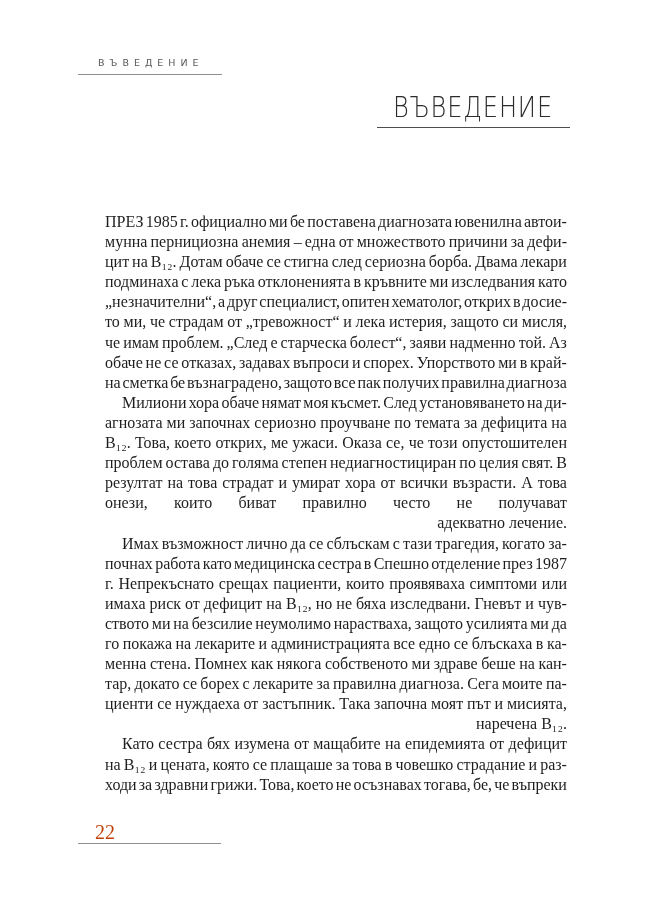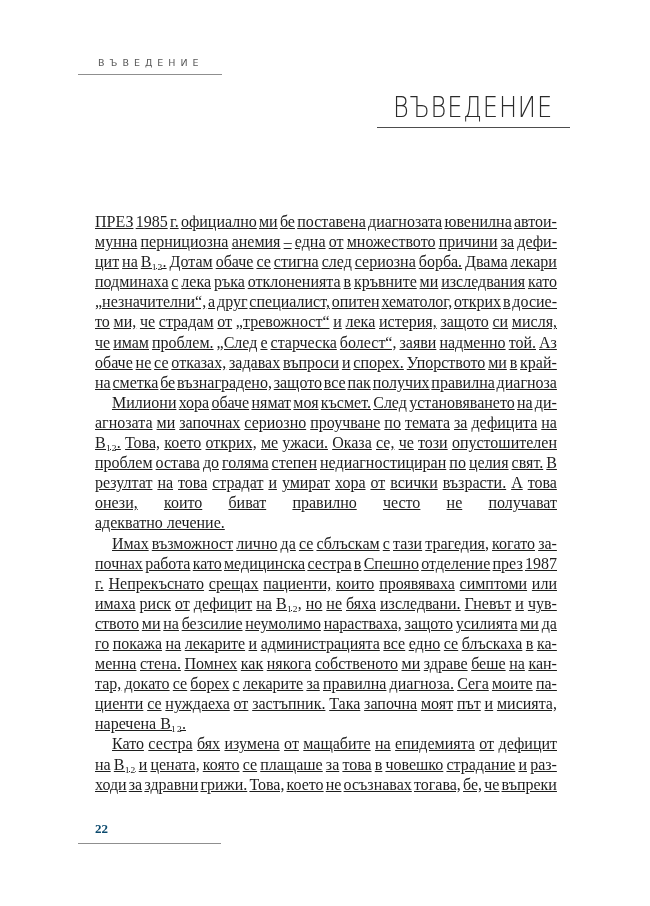--- a/index.html
+++ b/index.html
@@ -4,20 +4,21 @@
 <style>
   html, body { margin: 0; padding: 0; background: #ffffff; }
   .page {
     position: relative;
     width: 650px;
     height: 906px;
     background: #ffffff;
     overflow: hidden;
     font-family: "Liberation Serif", "DejaVu Serif", serif;
     color: #1e1e1e;
+    text-align: right;
   }
 
   
   .running-head {
     position: absolute;
     top: 57px;
     left: 98px;
     font-family: "DejaVu Sans", "Liberation Sans", sans-serif;
     font-size: 9.5px;
     font-weight: 500;
@@ -54,46 +55,44 @@
     left: 377px;
     width: 193px;
     height: 1px;
     background: #4d4d4d;
   }
 
   
   .body-text {
     position: absolute;
     top: 212px;
-    left: 95px;
+    left: 105px;
     width: 462px;
     font-size: 16px;
-    text-decoration: underline;
   }
   .line {
     line-height: 20.1px;
     height: 20.1px;
     white-space: nowrap;
     overflow: hidden;
   }
   .line.j {
     display: flex;
     justify-content: space-between;
   }
   .line.j > span { flex: 0 0 auto; }
   .line.indent { padding-left: 17px; }
 
   
   .page-number {
     position: absolute;
     top: 821px;
     left: 95px;
-    font-size: 13px;
-    color: #0c4a6e;
-    font-weight: bold;
+    font-size: 20px;
+    color: #c2410c;
   }
   .footer-rule {
     position: absolute;
     top: 843px;
     left: 78px;
     width: 143px;
     height: 1px;
     background: #8f8f8f;
   }
 </style>

